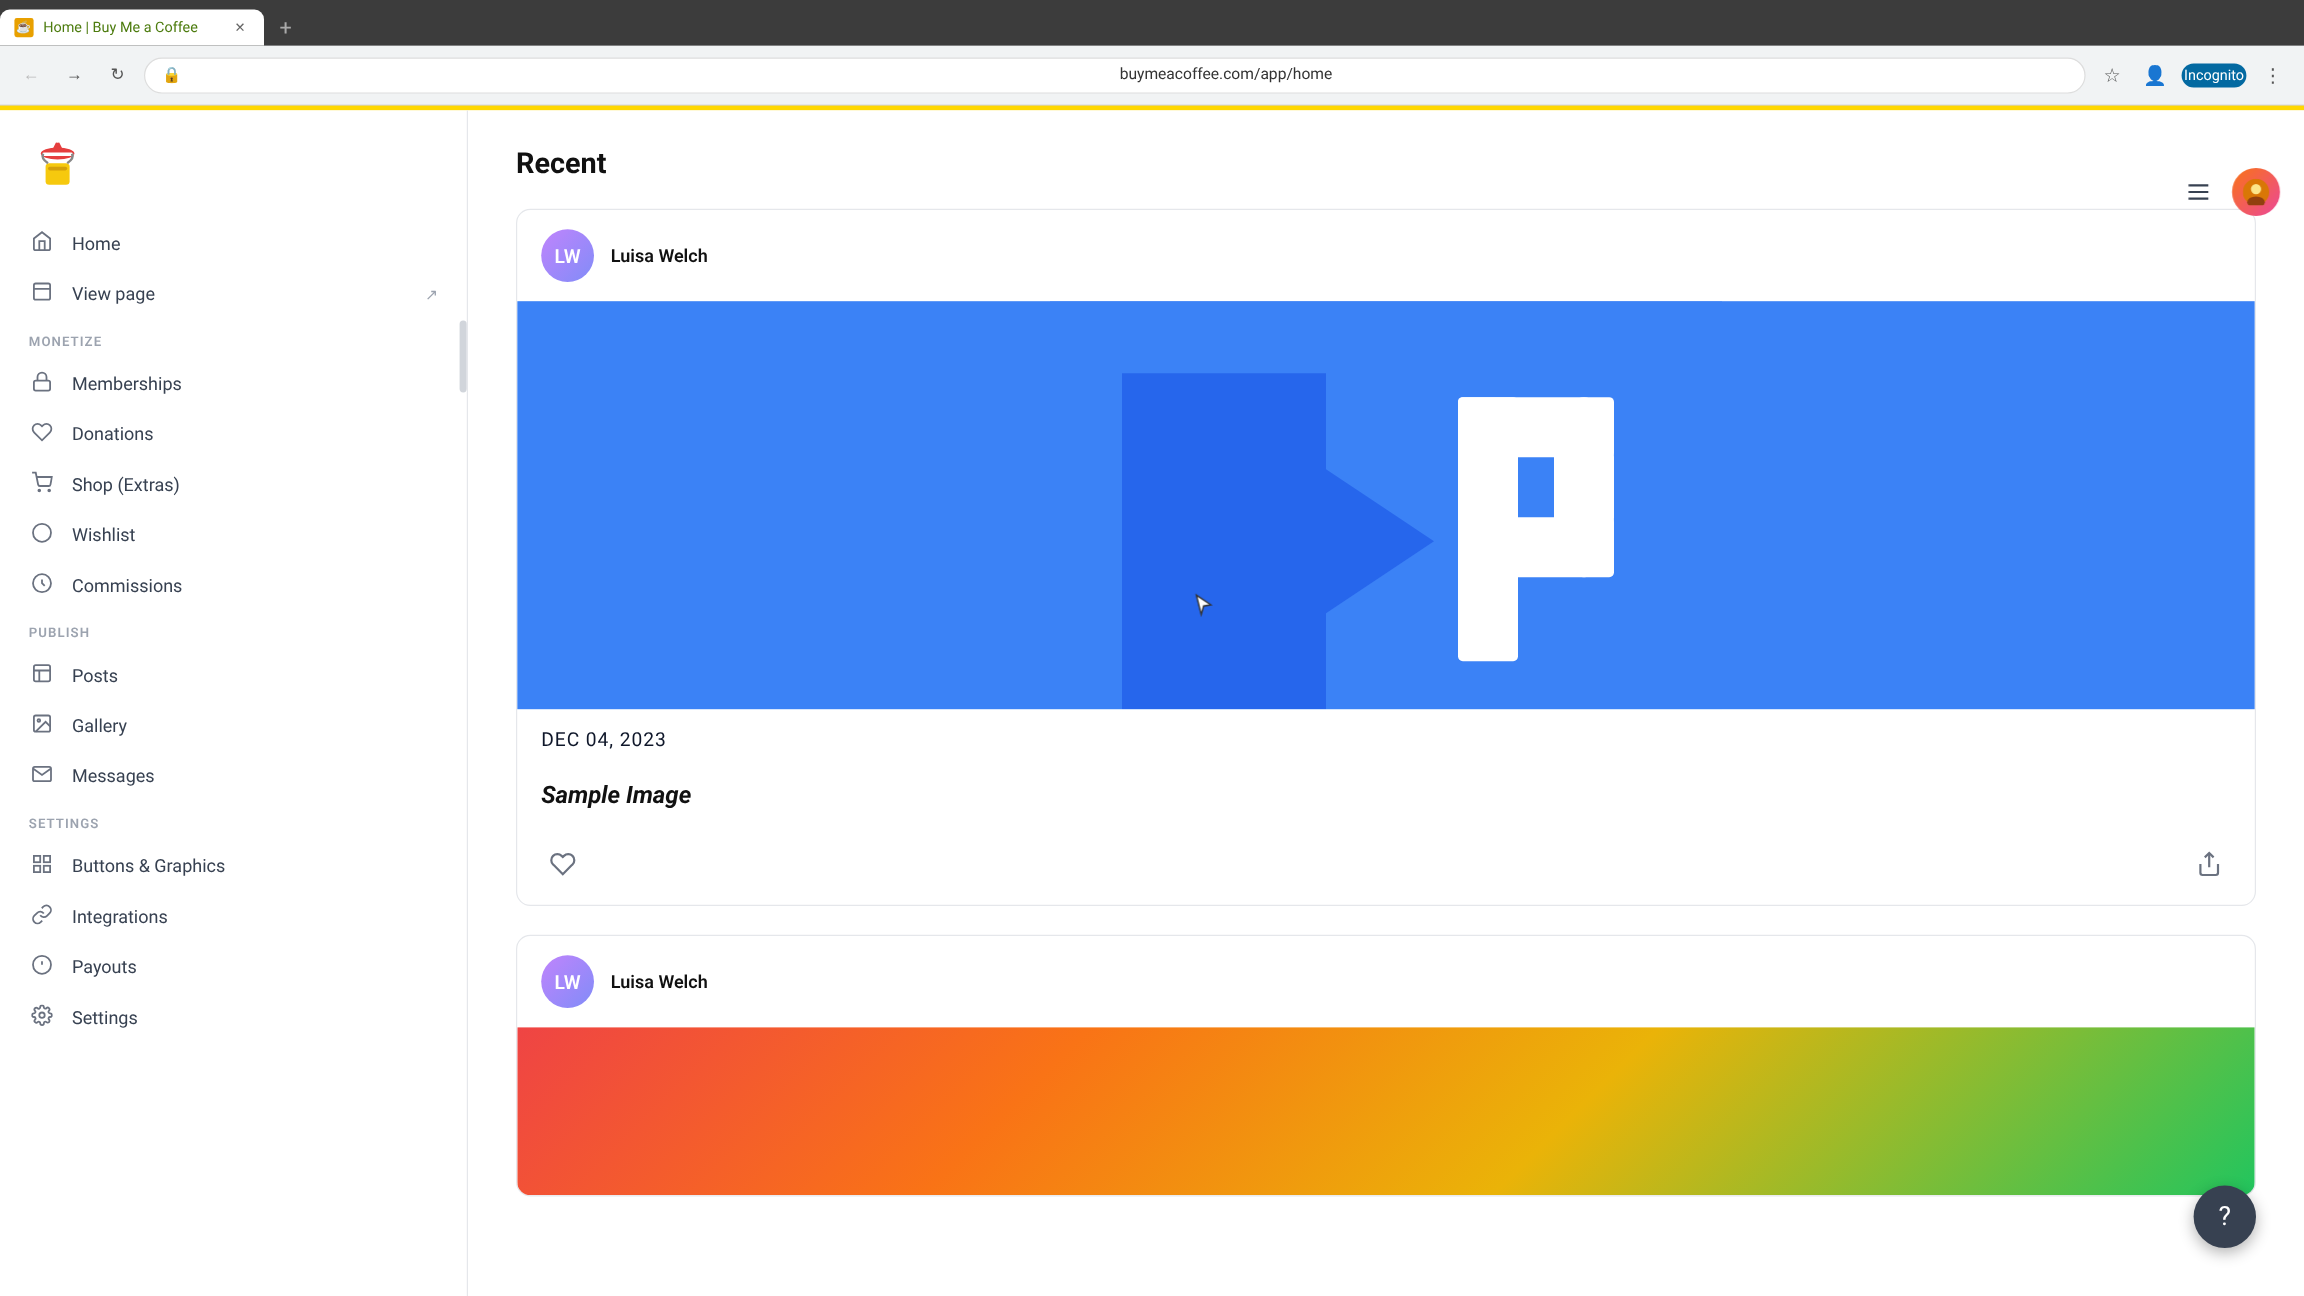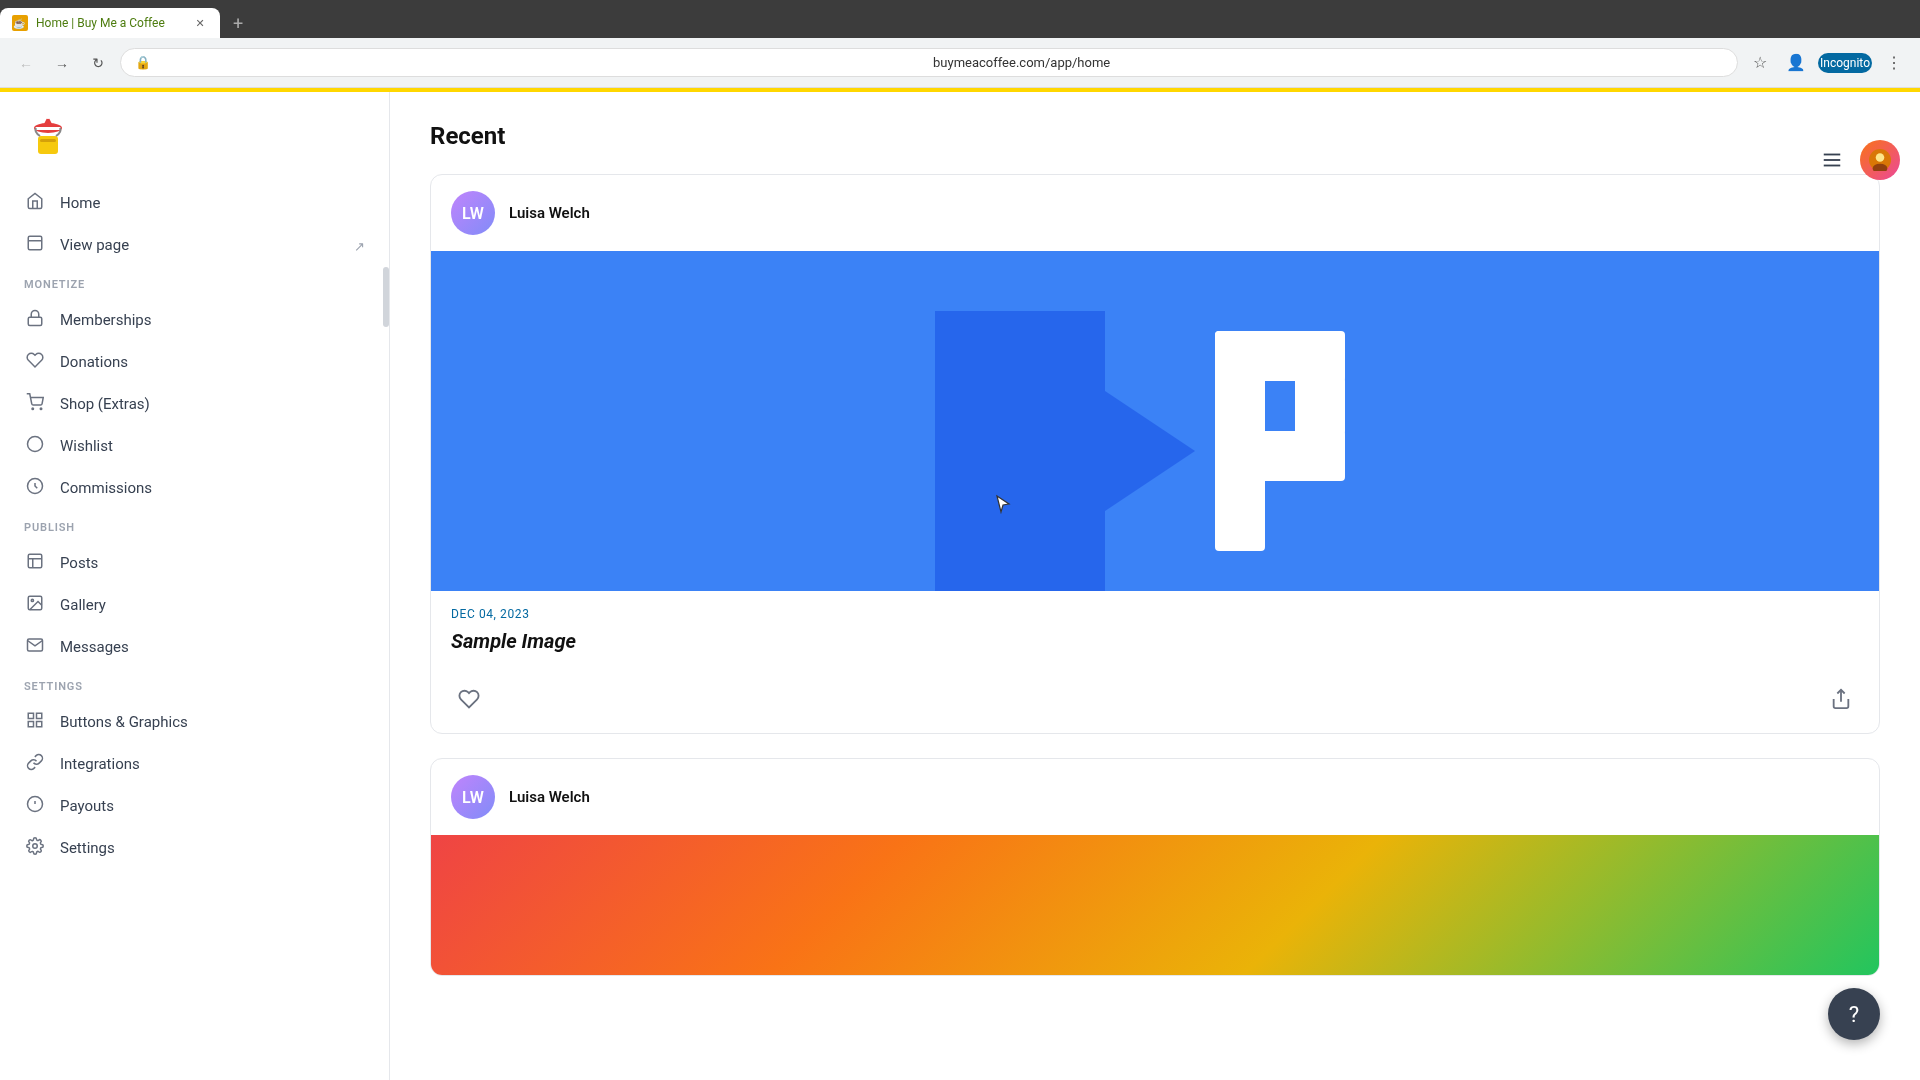--- a/index.html
+++ b/index.html
@@ -56,21 +56,21 @@
     
     .post-card { border: 1px solid #e5e7eb; border-radius: 12px; overflow: hidden; margin-bottom: 24px; background: #fff; }
     .post-card-header { display: flex; align-items: center; gap: 14px; padding: 16px 20px; }
     .avatar-placeholder { width: 44px; height: 44px; border-radius: 50%; background: linear-gradient(135deg, #a78bfa, #7c3aed); display: flex; align-items: center; justify-content: center; color: white; font-size: 16px; font-weight: 600; }
     .author-name { font-size: 15px; font-weight: 600; color: #111; }
 
     .post-image { width: 100%; height: 340px; background: #3b82f6; display: flex; align-items: center; justify-content: center; overflow: hidden; }
     .post-image-svg { width: 100%; height: 100%; }
 
     .post-meta { padding: 16px 20px 0; }
-    .post-date { font-size: 12px; color: #0369a1; text-transform: uppercase; letter-spacing: 0.05em; margin-bottom: 8px; }
+    .post-date { font-size: 16px; color: #0f172a; text-transform: uppercase; letter-spacing: 0.05em; margin-bottom: 24px; }
     .post-title { font-size: 20px; font-weight: 700; color: #111; margin-bottom: 16px; font-style: italic; }
 
     .post-actions { display: flex; align-items: center; justify-content: space-between; padding: 12px 20px 16px; }
     .action-btn { width: 36px; height: 36px; display: flex; align-items: center; justify-content: center; border-radius: 50%; cursor: pointer; color: #6b7280; font-size: 20px; }
 
     
     .post-card-2 { border: 1px solid #e5e7eb; border-radius: 12px; overflow: hidden; margin-bottom: 24px; background: #fff; }
     .post-image-2 { width: 100%; height: 140px; overflow: hidden; }
     .post-image-2-bg { width: 100%; height: 100%; background: linear-gradient(135deg, #ef4444 0%, #f97316 30%, #eab308 60%, #22c55e 100%); }
 

